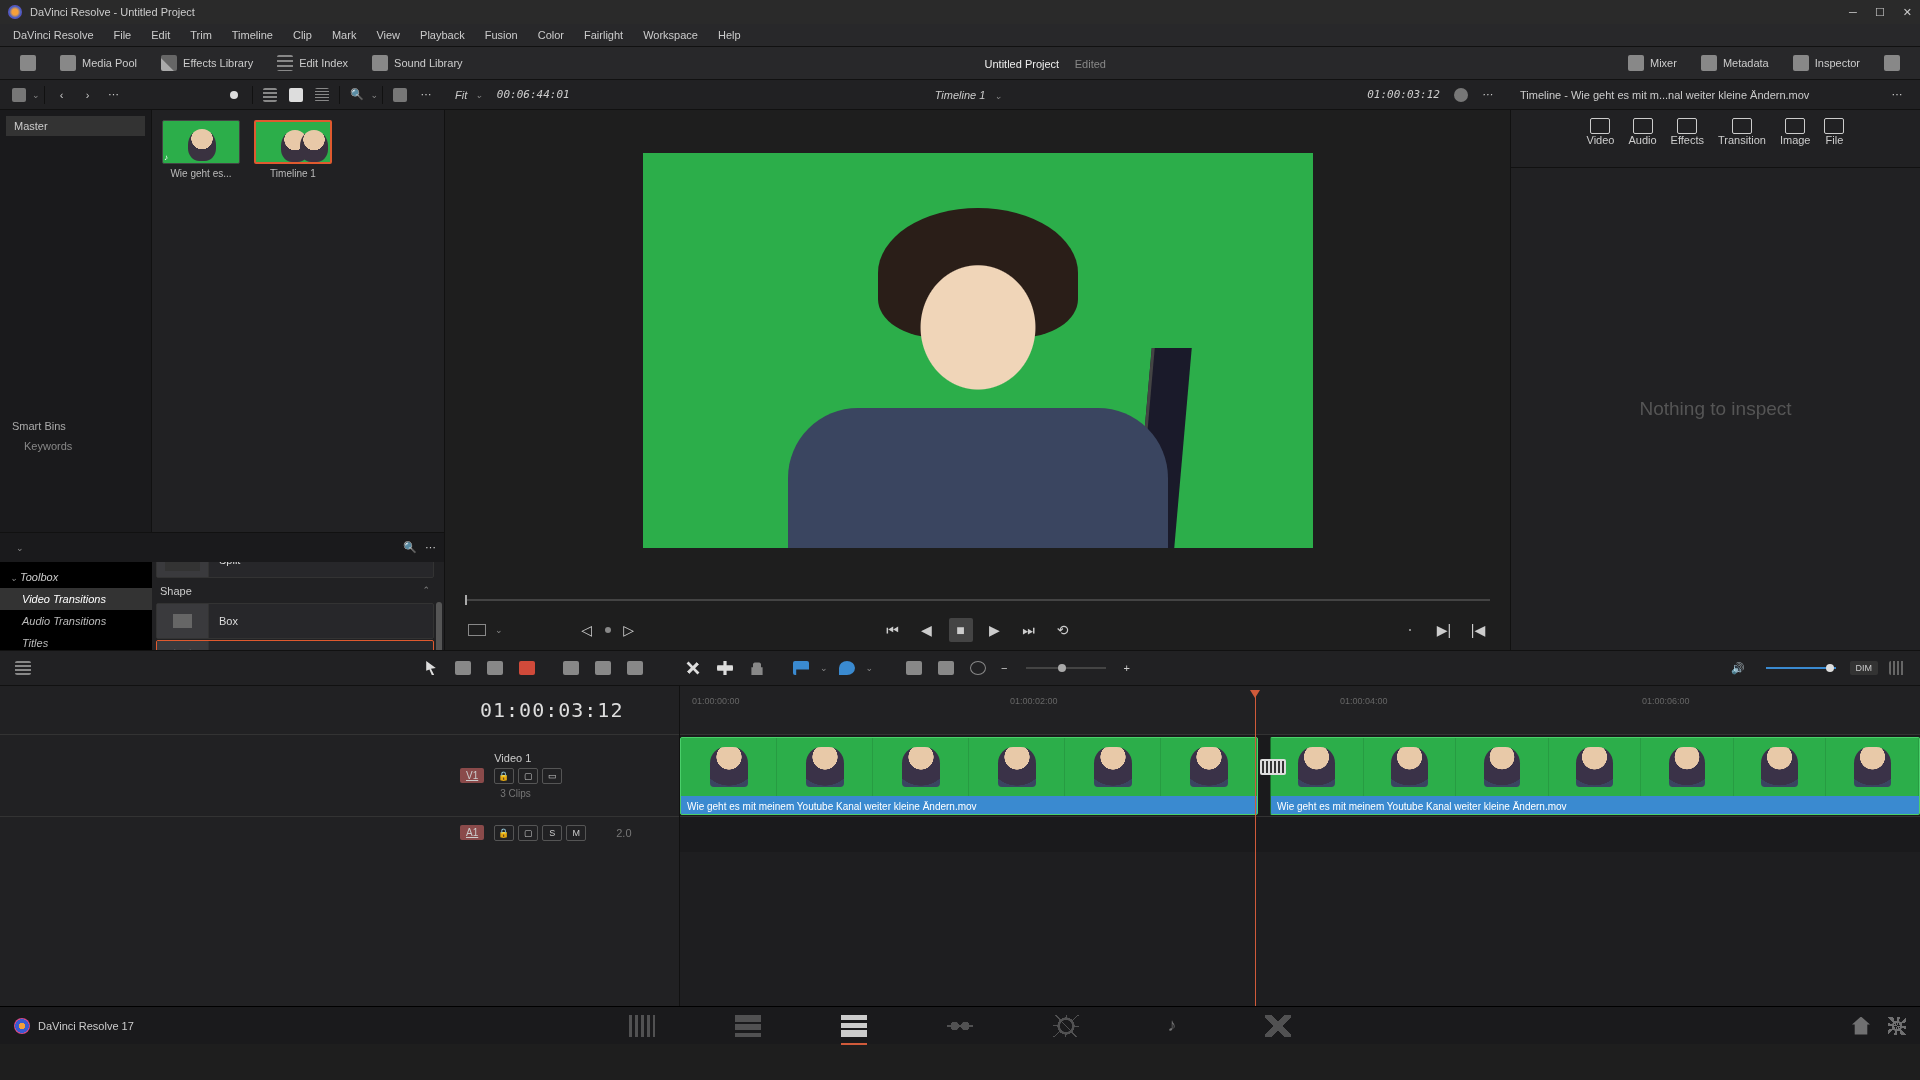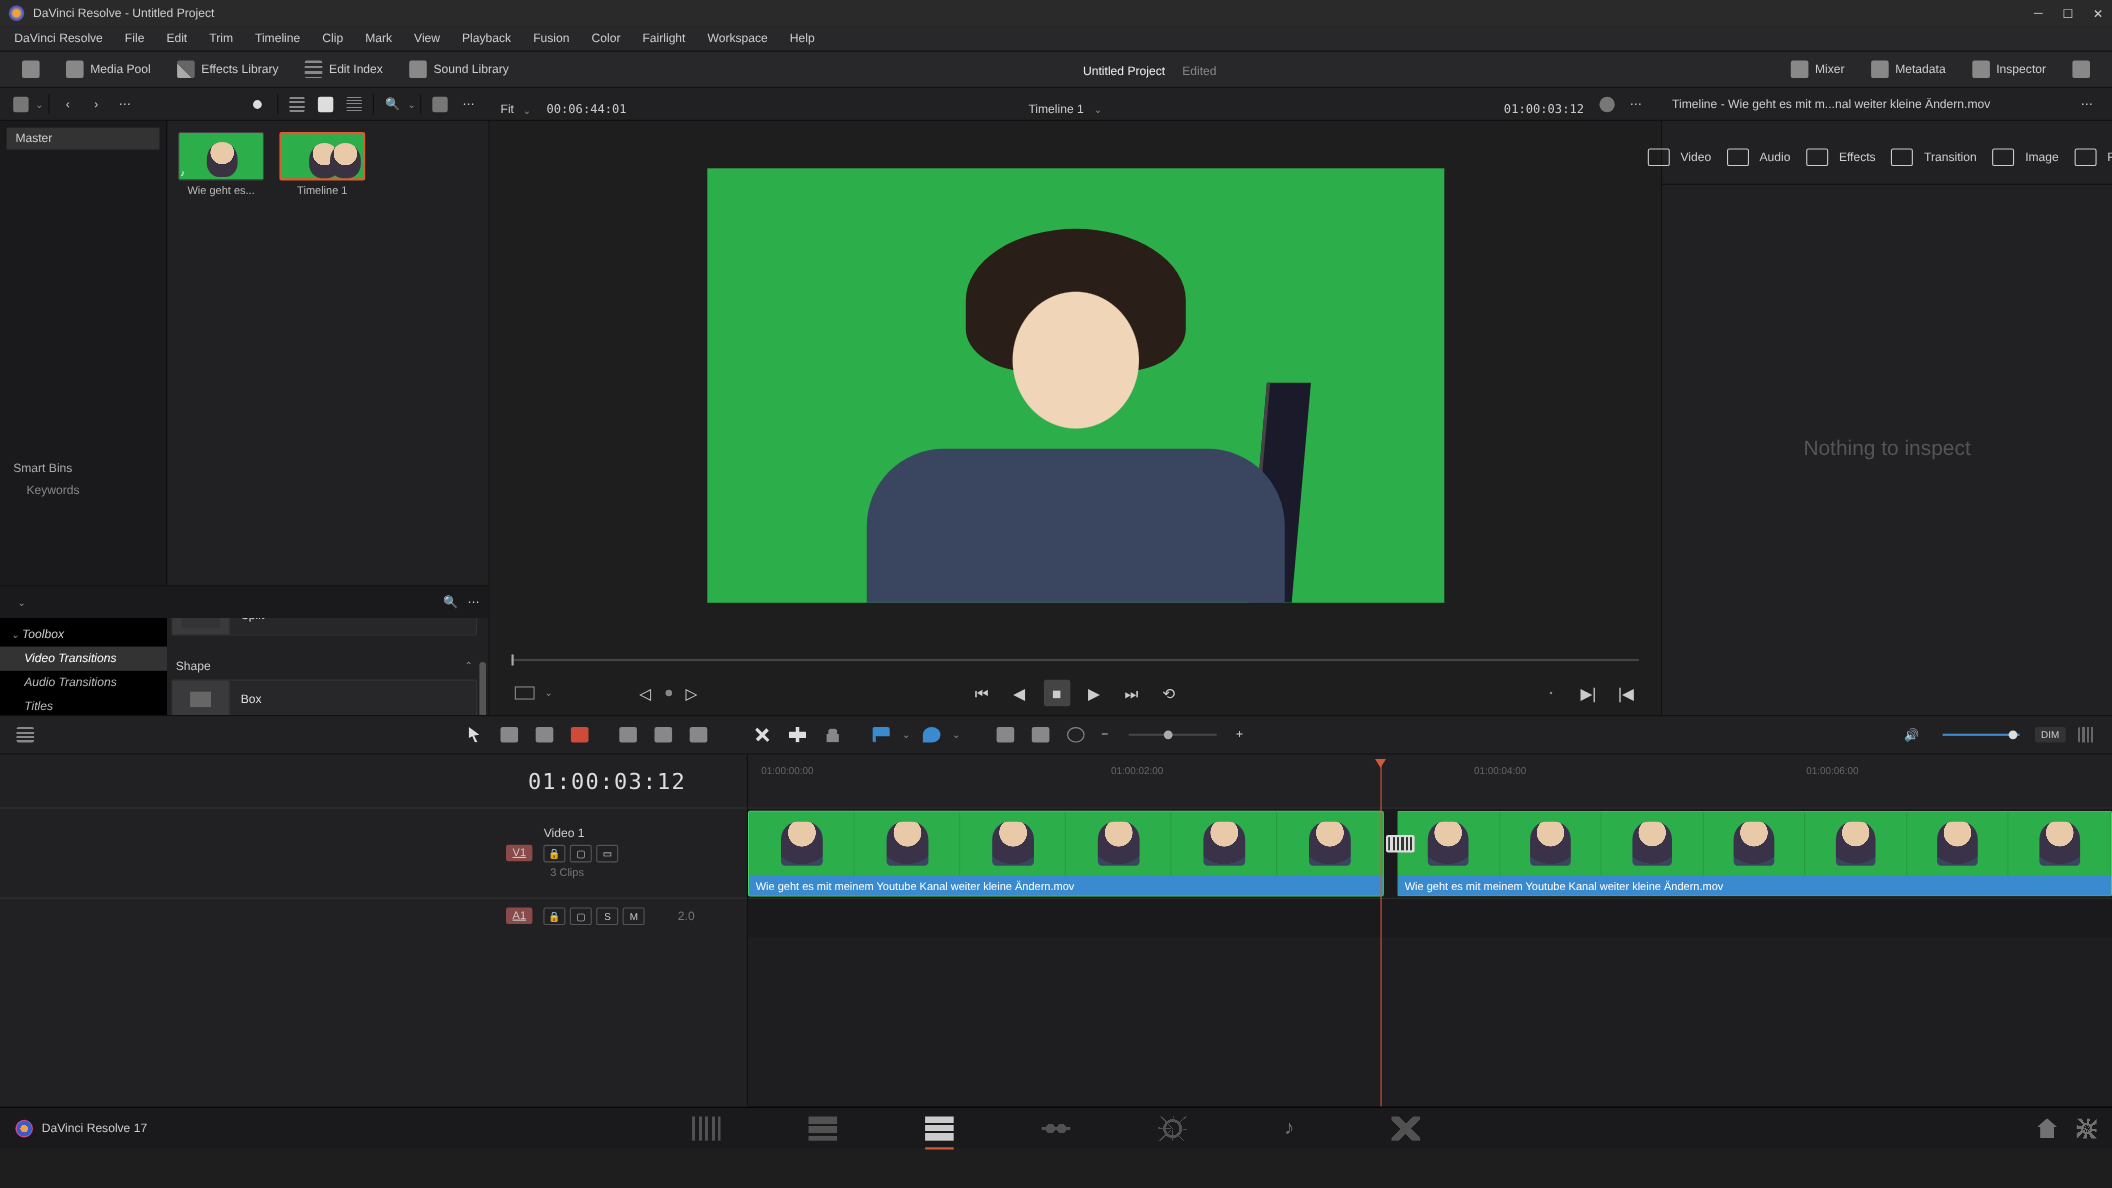--- a/index.html
+++ b/index.html
@@ -52,21 +52,21 @@
 
 .fxlib-hdr { height: 30px; border-top: 1px solid #111; display: flex; align-items: center; padding: 0 8px; gap: 8px; background: #1a1a1c; }
 .fxlib-hdr .spacer { flex: 1; }
 .fxlib-body { flex: 1; display: flex; overflow: hidden; }
 .fxlib-nav { width: 152px; background: #000000; padding: 4px 0; overflow-y: auto; font-style: italic; }
 .fxlib-nav .navitem { padding: 5px 10px 5px 22px; cursor: pointer; font-size: 11px; color: #bbb; }
 .fxlib-nav .navitem.cat { padding-left: 10px; color: #ddd; }
 .fxlib-nav .navitem.active { background: #333; color: #fff; }
 .fxlib-list { flex: 1; background: #212123; padding: 4px 10px 4px 4px; overflow-y: auto; position: relative; }
 .fxlib-list .grouphdr { padding: 6px 4px; color: #ccc; display: flex; justify-content: space-between; cursor: pointer; }
-.fxlib-list .fxitem { display: flex; align-items: center; height: 36px; border: 1px solid #333; background: #27272a; margin-bottom: 16px; cursor: grab; border-radius: 2px; }
+.fxlib-list .fxitem { display: flex; align-items: center; height: 36px; border: 1px solid #333; background: #27272a; margin-bottom: 1px; cursor: grab; border-radius: 2px; }
 .fxlib-list .fxitem.selected { border: 1px solid #e05a2f; }
 .fxlib-list .fxitem .fxthumb { width: 52px; height: 100%; background: #3a3a3d; border-right: 1px solid #333; position: relative; }
 .fxlib-list .fxitem .fxthumb .shape-heart { position: absolute; inset: 6px 14px; background: #666; clip-path: polygon(50% 100%, 0 35%, 15% 10%, 50% 30%, 85% 10%, 100% 35%); }
 .fxlib-list .fxitem .fxthumb .shape-box { position: absolute; inset: 10px 16px; background: #666; }
 .fxlib-list .fxitem .fxthumb .shape-split { position: absolute; inset: 6px 8px; background: linear-gradient(180deg,#666 0 50%,#333 50%); }
 .fxlib-list .fxitem .fxname { padding-left: 10px; color: #ddd; }
 .fxlib-list .scrollbar { position: absolute; right: 2px; top: 40px; width: 6px; height: 60px; background: #555; border-radius: 3px; }
 
 
 .viewercol { flex: 1; display: flex; flex-direction: column; background: #1e1e1e; }
@@ -82,21 +82,21 @@
 
 .viewer-transport { height: 40px; display: flex; align-items: center; justify-content: center; gap: 10px; position: relative; }
 .viewer-transport .tbtn { width: 24px; height: 24px; display: flex; align-items: center; justify-content: center; cursor: pointer; font-size: 14px; }
 .viewer-transport .tbtn.stop { background: #444; border-radius: 2px; }
 .viewer-transport .side-l { position: absolute; left: 20px; display: flex; gap: 6px; align-items: center; }
 .viewer-transport .side-r { position: absolute; right: 20px; display: flex; gap: 10px; align-items: center; }
 
 
 .inspector { width: 410px; background: #212123; border-left: 1px solid #111; display: flex; flex-direction: column; }
 .insp-tabs { height: 58px; display: flex; justify-content: center; gap: 14px; padding-top: 8px; border-bottom: 1px solid #111; }
-.insp-tab { display: flex; flex-direction: row; align-items: center; gap: 10px; cursor: pointer; color: #666; }
+.insp-tab { display: flex; flex-direction: column; align-items: center; gap: 0; cursor: pointer; color: #666; }
 .insp-tab.active { color: #ddd; }
 .insp-tab .ticon { width: 20px; height: 16px; border: 1px solid currentColor; border-radius: 2px; }
 .insp-empty { flex: 1; display: flex; align-items: center; justify-content: center; color: #555; font-size: 19px; }
 
 
 .tl-toolbar { height: 36px; background: #212123; border-top: 1px solid #111; border-bottom: 1px solid #111; display: flex; align-items: center; padding: 0 10px; gap: 6px; }
 .tl-toolbar .tlbtn { width: 26px; height: 26px; display: flex; align-items: center; justify-content: center; cursor: pointer; border-radius: 3px; }
 .tl-toolbar .tlbtn-icon { width: 16px; height: 14px; background: #888; border-radius: 2px; }
 .tl-toolbar .tlbtn.red .tlbtn-icon { background: #d04a3a; }
 .tl-toolbar .tlbtn.blue .tlbtn-icon { background: #3a8ad0; }
@@ -251,21 +251,21 @@
       </div>
     <div class="sep"></div>
     <div class="tool">🔍</div>
     <span class="chev">⌄</span>
     <div class="sep"></div>
     <div class="tool">
         <div class="tool-icon"></div>
       </div>
     <div class="tool">⋯</div>
   </div>
-  <div style="flex:1;display:flex;align-items:flex-end;padding:0 10px;">
+  <div style="flex:1;display:flex;align-items:center;padding:0 10px;font-style:italic;">
     <span style="margin-right:8px;">Fit</span>
     <span class="chev">⌄</span>
     <span style="margin-left:14px;font-family:monospace;">00:06:44:01</span>
     <div style="flex:1;text-align:center;">
       <span>Timeline 1</span>
       <span class="chev" style="margin-left:6px;">⌄</span>
     </div>
     <span style="font-family:monospace;">01:00:03:12</span>
     <div class="tool" style="margin-left:10px;">
         <div class="tool-icon" style="border-radius:50%;"></div>

